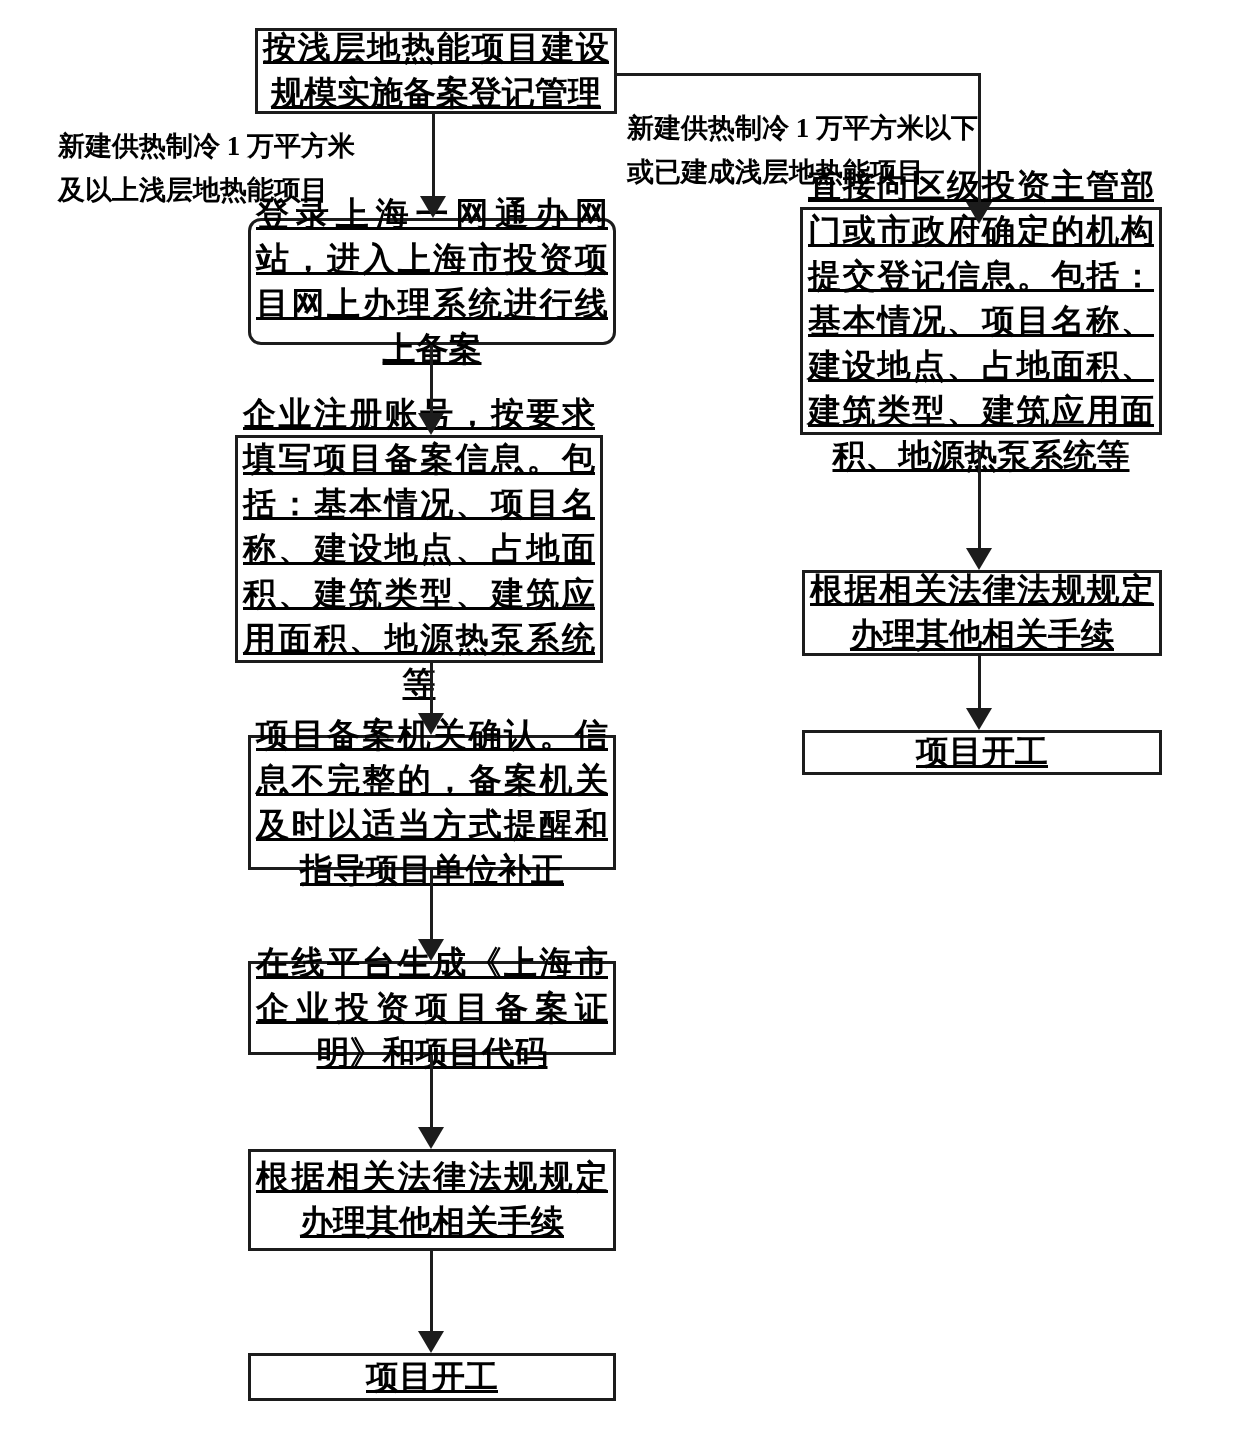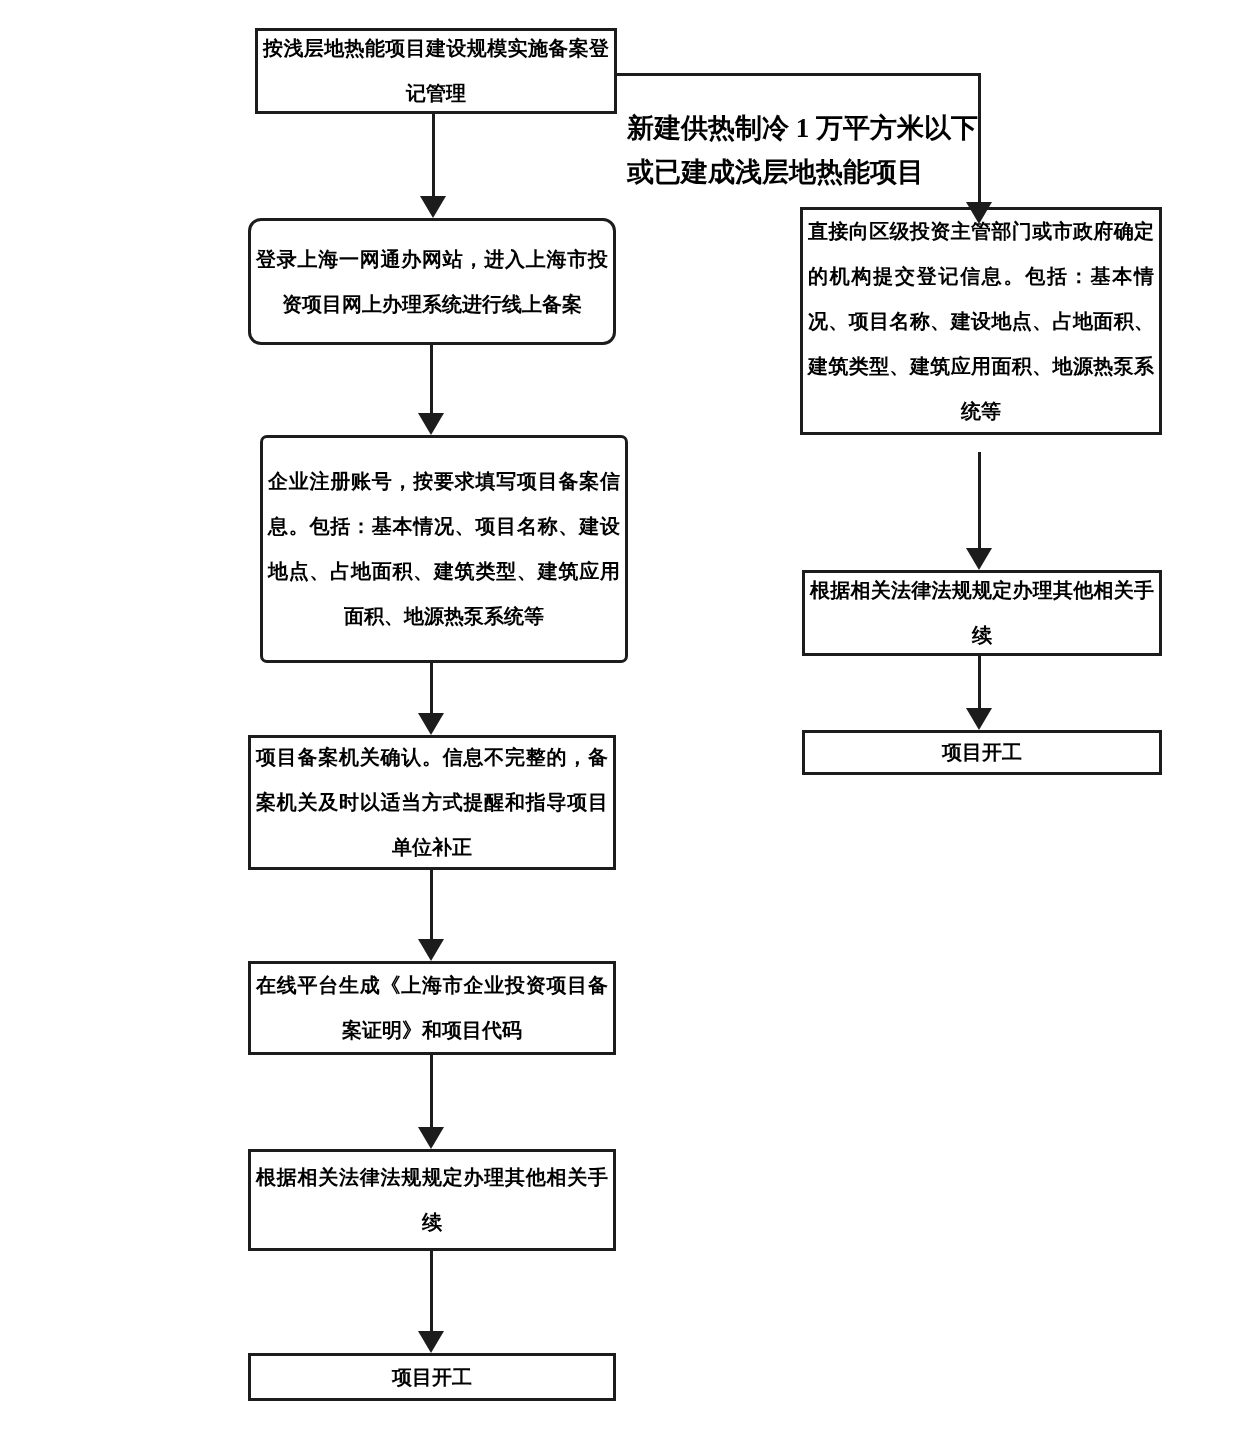--- a/index.html
+++ b/index.html
@@ -24,28 +24,29 @@
     border: 3px solid #1c1c1c;
     background: #ffffff;
     display: flex;
     align-items: center;
     justify-content: center;
     padding: 2px 5px;
   }
   .box .txt {
     display: block;
     width: 100%;
-    font-size: 20px;
+    font-size: 33px;
     line-height: 45px;
     text-align: justify;
     text-align-last: center;
+    text-decoration: underline;
   }
   .box-title { left: 255px; top: 28px;  width: 362px; height: 86px; }
   .box-l2    { left: 248px; top: 218px; width: 368px; height: 127px; border-radius: 13px; }
-  .box-l3    { left: 260px; top: 435px; width: 368px; height: 228px; border-radius: 7px; }
+  .box-l3    { left: 235px; top: 435px; width: 368px; height: 228px; }
   .box-l4    { left: 248px; top: 735px; width: 368px; height: 135px; }
   .box-l5    { left: 248px; top: 961px; width: 368px; height: 94px; }
   .box-l6    { left: 248px; top: 1149px; width: 368px; height: 102px; }
   .box-l7    { left: 248px; top: 1353px; width: 368px; height: 48px; }
   .box-r1    { left: 800px; top: 207px; width: 362px; height: 228px; }
   .box-r2    { left: 802px; top: 570px; width: 360px; height: 86px; }
   .box-r3    { left: 802px; top: 730px; width: 360px; height: 45px; }
 
   
   .lbl {
@@ -92,20 +93,22 @@
 </style>
 </head>
 <body>
 
 <div class="stage">
 
   <div class="box box-title">
     <span class="txt">按浅层地热能项目建设规模实施备案登记管理</span>
   </div>
 
+  <div class="lbl lbl-left">新建供热制冷 1 万平方米
+及以上浅层地热能项目</div>
   <div class="lbl lbl-right">新建供热制冷 1 万平方米以下
 或已建成浅层地热能项目</div>
 
   <div class="box box-l2">
     <span class="txt">登录上海一网通办网站，进入上海市投资项目网上办理系统进行线上备案</span>
   </div>
   <div class="box box-l3">
     <span class="txt">企业注册账号，按要求填写项目备案信息。包括：基本情况、项目名称、建设地点、占地面积、建筑类型、建筑应用面积、地源热泵系统等</span>
   </div>
   <div class="box box-l5">

